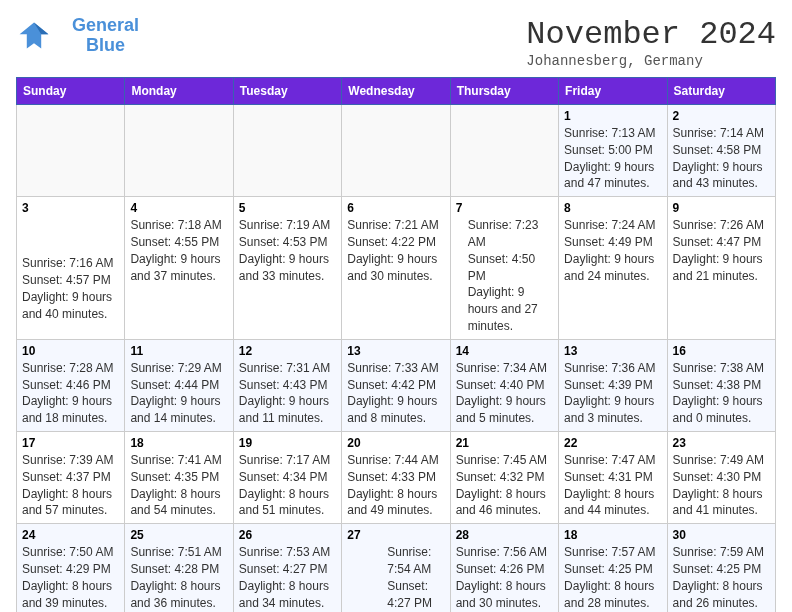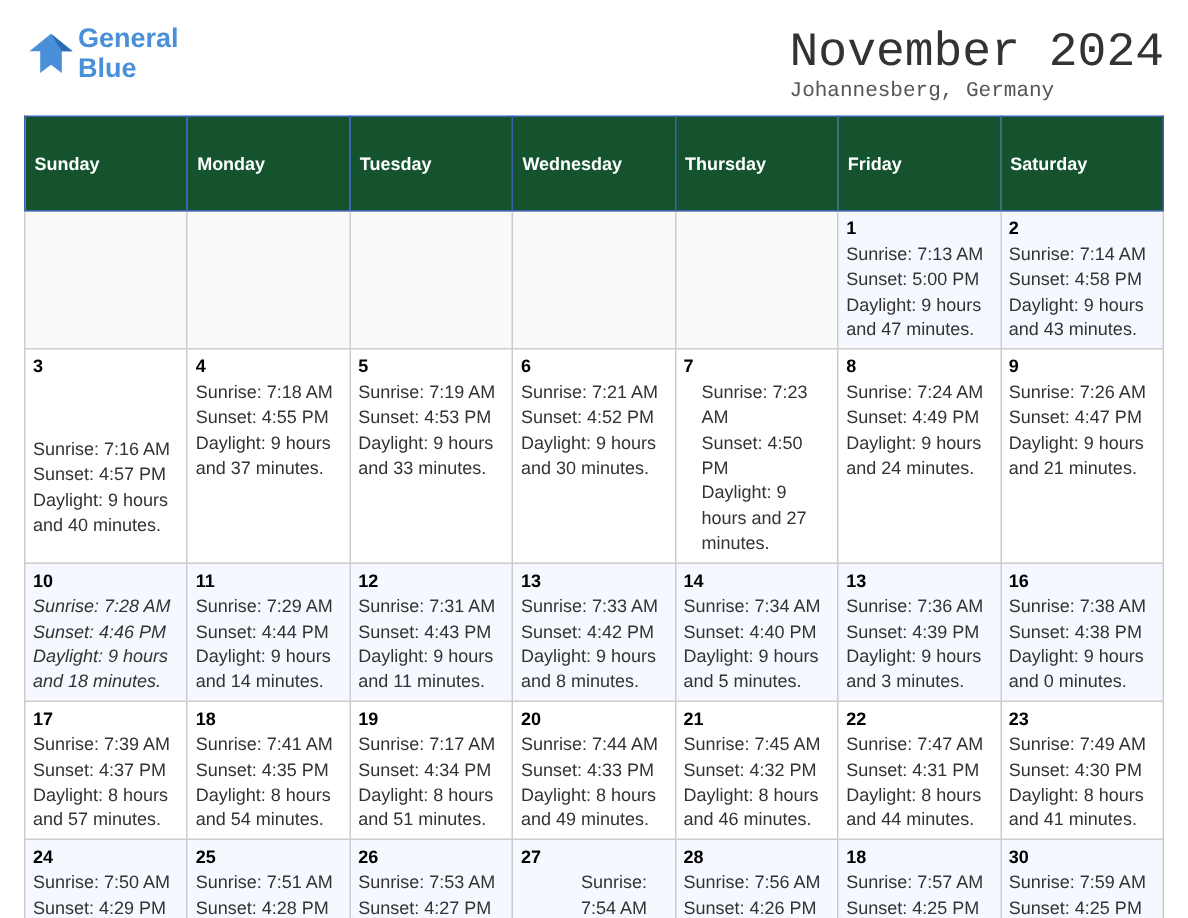--- a/index.html
+++ b/index.html
@@ -12,21 +12,22 @@
     }
     .header {
       display: flex;
       justify-content: space-between;
       align-items: flex-start;
       margin-bottom: 8px;
     }
     .logo {
       display: flex;
       align-items: center;
-      gap: 0;
+      gap: 20px;
+      text-align: center;
     }
     .logo-text {
       font-size: 18px;
       font-weight: bold;
       color: #333;
       line-height: 1.1;
     }
     .logo-text span {
       color: #4a90d9;
     }
@@ -45,24 +46,24 @@
     .subtitle {
       font-size: 14px;
       color: #555;
     }
     table {
       width: 100%;
       border-collapse: collapse;
       font-size: 11px;
     }
     thead tr th {
-      background: #14532d;
+      background: #6d28d9;
       color: #fff;
       text-align: left;
-      padding: 24px 6px;
+      padding: 6px 6px;
       font-size: 12px;
       font-weight: bold;
       border: 1px solid #3a62b0;
     }
     tbody tr td {
       vertical-align: top;
       padding: 4px 5px;
       border: 1px solid #ccc;
       height: 78px;
       width: 14.28%;
@@ -156,21 +157,21 @@
         </td>
         <td>
           <span class="day-number">5</span>
           <div class="day-info" style="white-space: pre-line;">Sunrise: 7:19 AM
 Sunset: 4:53 PM
 Daylight: 9 hours and 33 minutes.</div>
         </td>
         <td>
           <span class="day-number">6</span>
           <div class="day-info" style="white-space: pre-line;">Sunrise: 7:21 AM
-Sunset: 4:52 PM
+Sunset: 4:22 PM
 Daylight: 9 hours and 30 minutes.</div>
         </td>
         <td>
           <span class="day-number">7</span>
           <div class="day-info" style="white-space: pre-line; margin-left: 12px;">Sunrise: 7:23 AM
 Sunset: 4:50 PM
 Daylight: 9 hours and 27 minutes.</div>
         </td>
         <td>
           <span class="day-number">8</span>
@@ -181,21 +182,21 @@
         <td>
           <span class="day-number">9</span>
           <div class="day-info" style="white-space: pre-line;">Sunrise: 7:26 AM
 Sunset: 4:47 PM
 Daylight: 9 hours and 21 minutes.</div>
         </td>
       </tr>
       <tr>
         <td>
           <span class="day-number">10</span>
-          <div class="day-info" style="white-space: pre-line; font-style: italic;">Sunrise: 7:28 AM
+          <div class="day-info" style="white-space: pre-line;">Sunrise: 7:28 AM
 Sunset: 4:46 PM
 Daylight: 9 hours and 18 minutes.</div>
         </td>
         <td>
           <span class="day-number">11</span>
           <div class="day-info" style="white-space: pre-line;">Sunrise: 7:29 AM
 Sunset: 4:44 PM
 Daylight: 9 hours and 14 minutes.</div>
         </td>
         <td>

